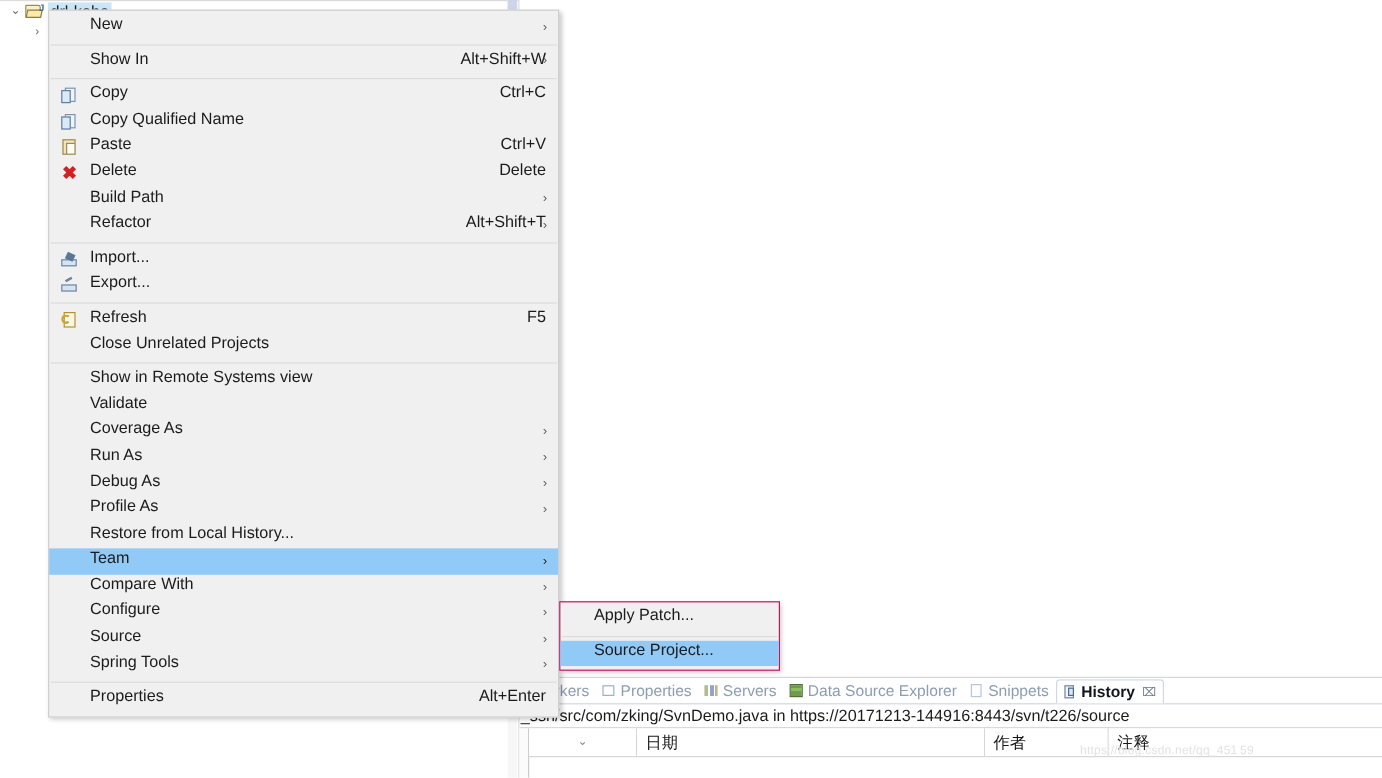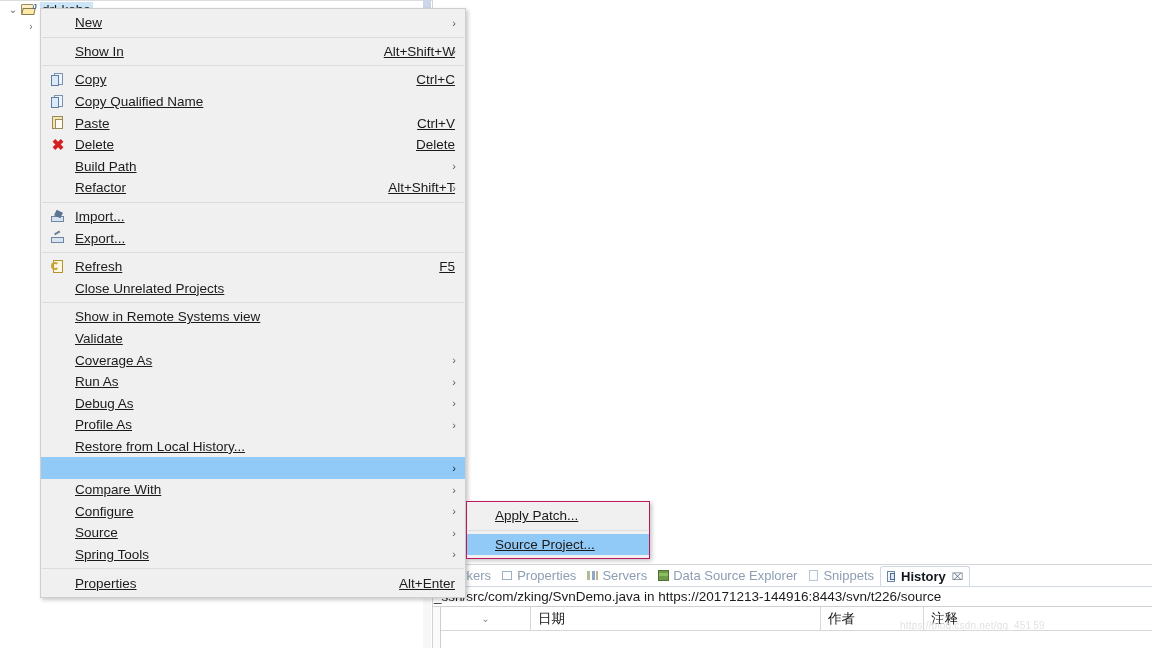--- a/index.html
+++ b/index.html
@@ -313,28 +313,26 @@
     border: 1px solid #cfcfcf;
     box-shadow: 2px 2px 4px rgba(0,0,0,0.22);
     padding: 3px 0 3px 0;
     box-sizing: border-box;
     z-index: 50;
   }
   .menu-item {
     position: relative;
     height: 21.6px;
     display: flex;
-    align-items: center;
     padding-left: 34px;
     padding-right: 10px;
     font-size: 13.5px;
     color: #1b1b1b;
     white-space: nowrap;
     box-sizing: border-box;
-    text-decoration: underline;
   }
   .menu-item.disabled { color: #a6a6a6; }
   .menu-item.selected {
     background: #91c9f7;
   }
   .menu-item .mi-icon {
     position: absolute;
     left: 9px;
     top: 50%;
     transform: translateY(-50%);
@@ -633,20 +631,21 @@
       <span class="mi-arrow">›</span>
     </div>
     <div class="menu-item">
       <span class="mi-label">Profile As</span>
       <span class="mi-arrow">›</span>
     </div>
     <div class="menu-item">
       <span class="mi-label">Restore from Local History...</span>
     </div>
     <div class="menu-item selected">
+      <span class="mi-label">Team</span>
       <span class="mi-arrow">›</span>
     </div>
     <div class="menu-item">
       <span class="mi-label">Compare With</span>
       <span class="mi-arrow">›</span>
     </div>
     <div class="menu-item">
       <span class="mi-label">Configure</span>
       <span class="mi-arrow">›</span>
     </div>

